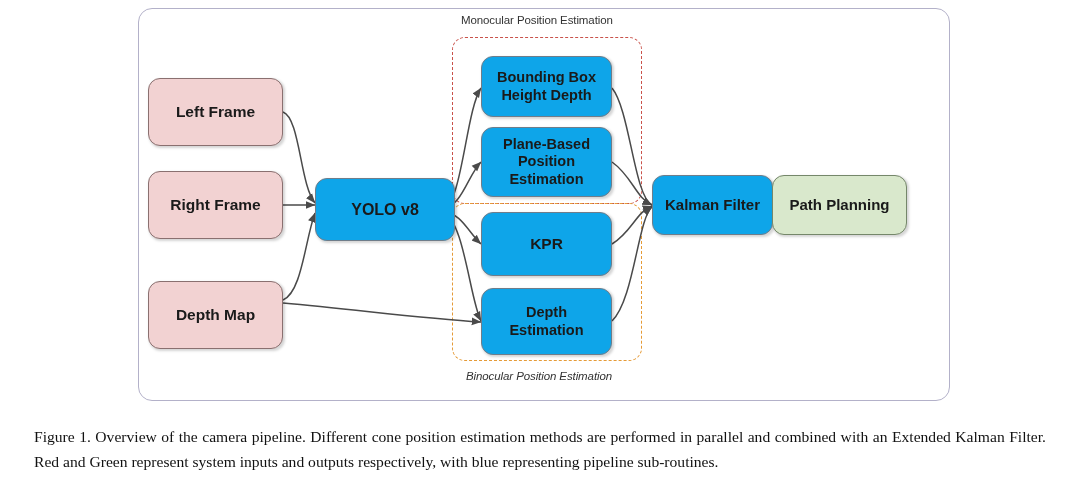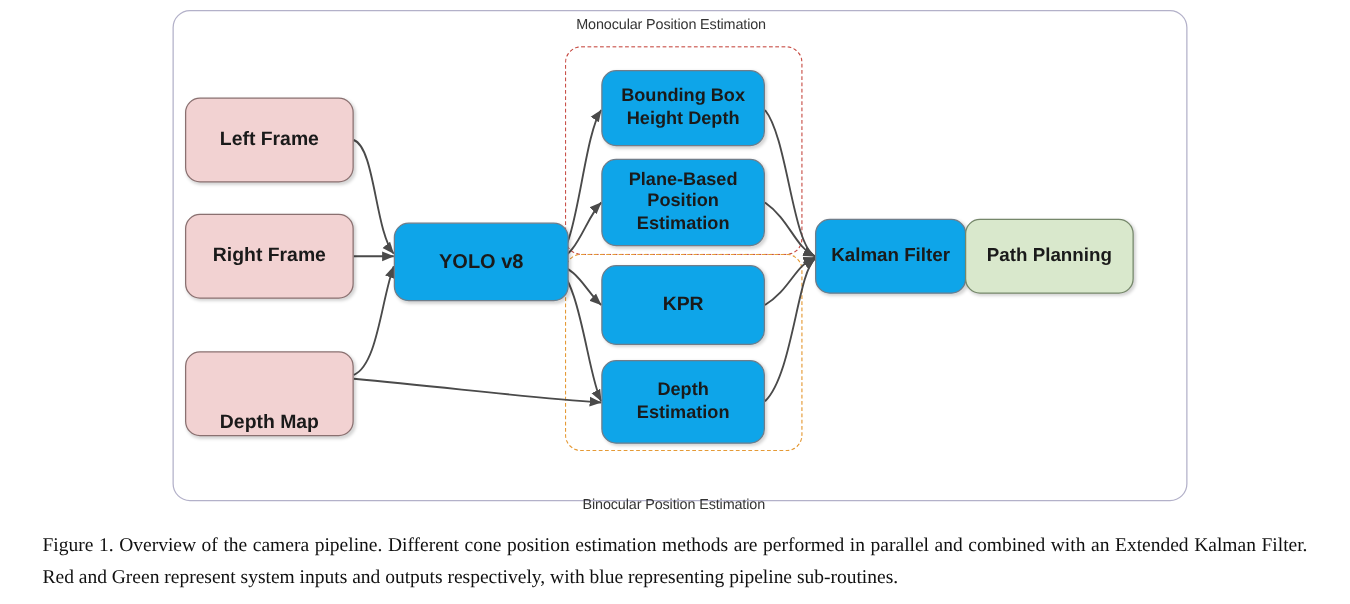--- a/index.html
+++ b/index.html
@@ -74,21 +74,22 @@
     color: #333333;
     white-space: nowrap;
     letter-spacing: -0.1px;
   }
   .group-label.monocular-label {
     left: 461px;
     top: 14px;
   }
   .group-label.binocular-label {
     left: 466px;
-    top: 398px;
+    top: 370px;
+    font-style: italic;
   }
 
   
   .node {
     position: absolute;
     box-sizing: border-box;
     border-radius: 12px;
     border: 1.4px solid #7b7b7b;
     display: flex;
     align-items: center;
@@ -101,21 +102,21 @@
   }
   .node .node-text { display: block; padding: 0 6px; }
 
   .node.input  { background: #f2d2d2; border-color: #8a7070; }
   .node.proc   { background: #0ea5e9; border-color: #6f7d8a; }
   .node.output { background: #d9e8cc; border-color: #75876a; }
 
   
   #node-left-frame  { left: 148px; top: 78px;  width: 135px; height: 68px; font-size: 15.5px; }
   #node-right-frame { left: 148px; top: 171px; width: 135px; height: 68px; font-size: 15.5px; }
-  #node-depth-map   { left: 148px; top: 281px; width: 135px; height: 68px; font-size: 15.5px; align-items: flex-end; }
+  #node-depth-map   { left: 148px; top: 281px; width: 135px; height: 68px; font-size: 15.5px; }
 
   
   #node-yolo { left: 315px; top: 178px; width: 140px; height: 63px; font-size: 16px; }
 
   
   #node-bbox-height  { left: 481px; top: 56px;  width: 131px; height: 61px; font-size: 14.5px; }
   #node-plane-based  { left: 481px; top: 127px; width: 131px; height: 70px; font-size: 14.5px; }
   #node-kpr          { left: 481px; top: 212px; width: 131px; height: 64px; font-size: 15.5px; }
   #node-depth-est    { left: 481px; top: 288px; width: 131px; height: 67px; font-size: 14.5px; }
 

